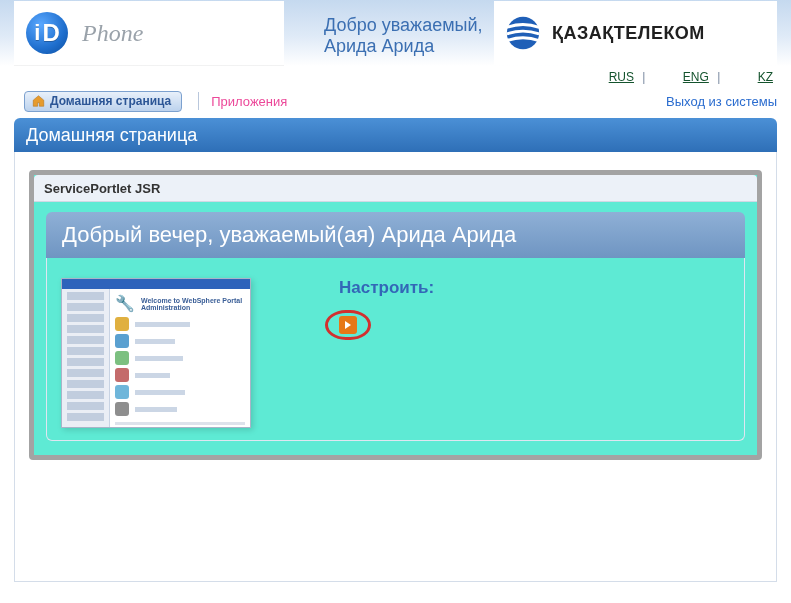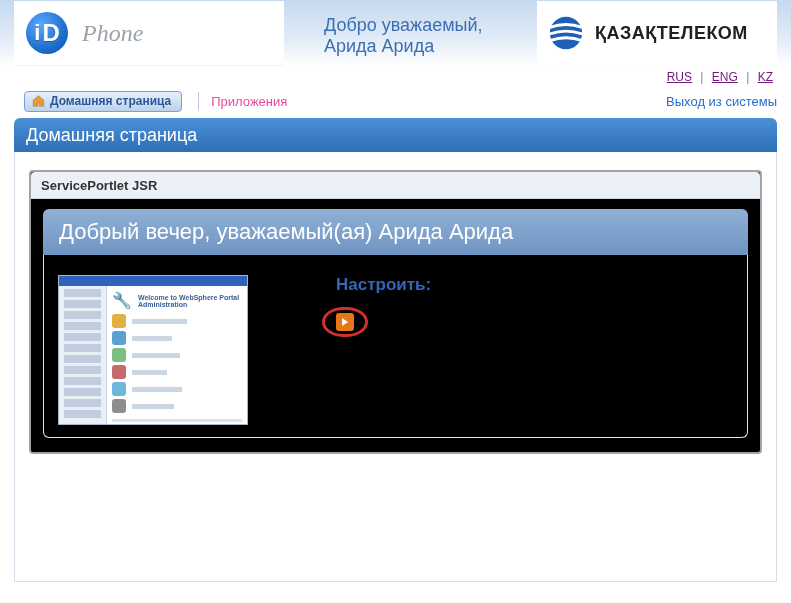--- a/index.html
+++ b/index.html
@@ -40,34 +40,34 @@
     color: #9aa2aa; margin-left: 14px;
   }
 
   .welcome {
     flex: 1;
     display: flex; flex-direction: column; justify-content: center;
     color: #3b6fb2; font-size: 18px; padding: 4px 8px 0 40px;
   }
 
   .brand-box {
-    background: #fff; height: 64px; width: 240px;
+    background: #fff; height: 64px; width: 283px;
     display: flex; align-items: center; gap: 10px; padding: 0 10px;
   }
   .globe {
     width: 38px; height: 38px; position: relative;
   }
   .globe svg { display: block; }
   .brand-name { font: 700 18px Arial; color: #202020; letter-spacing: .5px; }
 
   .langbar {
     text-align: right; padding: 4px 18px 0 0;
     font-size: 12px;
   }
-  .langbar a { color: #701a75; text-decoration: underline; }
+  .langbar a { color: #14532d; text-decoration: underline; margin-left: 29px; }
   .langbar .sep { color: #7a8aa0; margin: 0 5px; }
 
   .navrow {
     padding: 6px 14px 0 24px; height: 28px;
     display: flex; align-items: center;
   }
   .pill {
     background: linear-gradient(#e8f0fa, #bcd2ed);
     border: 1px solid #7ca1cf; border-radius: 4px;
     padding: 2px 10px 3px 6px; display: flex; align-items: center; gap: 4px;
@@ -96,22 +96,22 @@
 
   .page-body {
     margin: 0 14px 14px 14px; background: #fff;
     border-left: 1px solid #d4dde9;
     border-right: 1px solid #d4dde9;
     border-bottom: 1px solid #d4dde9;
     min-height: 430px; padding: 18px 14px;
   }
 
   .portlet {
-    border: 2px solid #a3a3a3; border-radius: 4px;
-    background: #000000;
+    border: 5px solid #a3a3a3; border-radius: 4px;
+    background: #5eead4;
   }
   .portlet-label {
     padding: 6px 10px 5px 10px; font-weight: bold; font-size: 13px;
     color: #333; background: #ecf1f8; border-bottom: 1px solid #d0d8e4;
     border-radius: 4px 4px 0 0;
   }
   .portlet-inner { padding: 10px 12px 14px 12px; }
 
   .greeting-bar {
     background: linear-gradient(#8fb0d6, #6f95c2);

